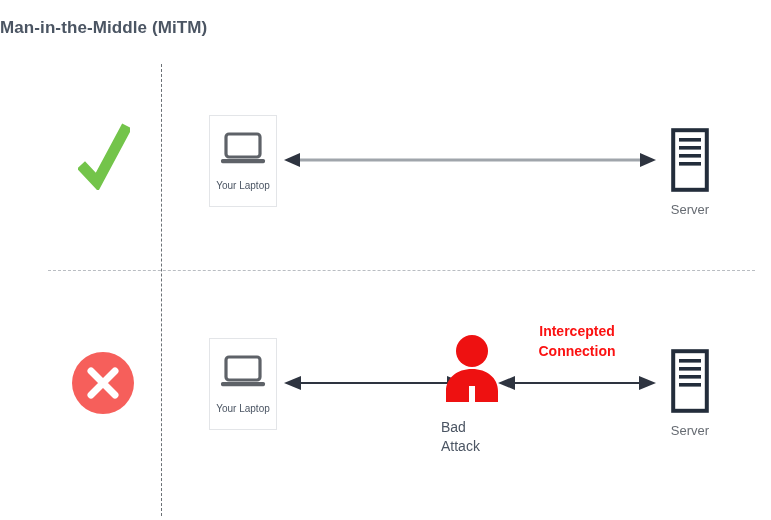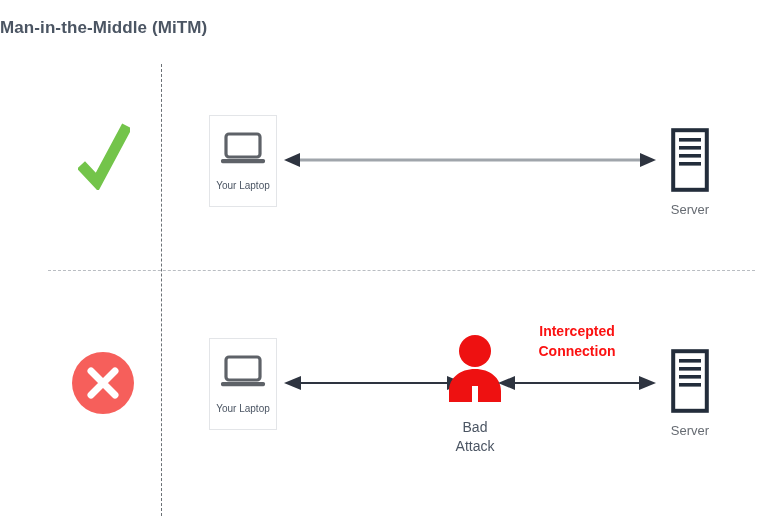--- a/index.html
+++ b/index.html
@@ -111,21 +111,21 @@
     font-size: 13px;
     color: #666b72;
   }
 
   
   .actor-node {
     position: absolute;
     left: 441px;
     top: 334px;
     width: 68px;
-    text-align: center;
+    text-align: left;
   }
   .actor-icon { width: 62px; height: 74px; }
   .actor-label {
     margin-top: 6px;
     font-size: 14px;
     color: #4b5563;
     line-height: 19px;
   }
   .actor-label .line2 { display: block; }
 

